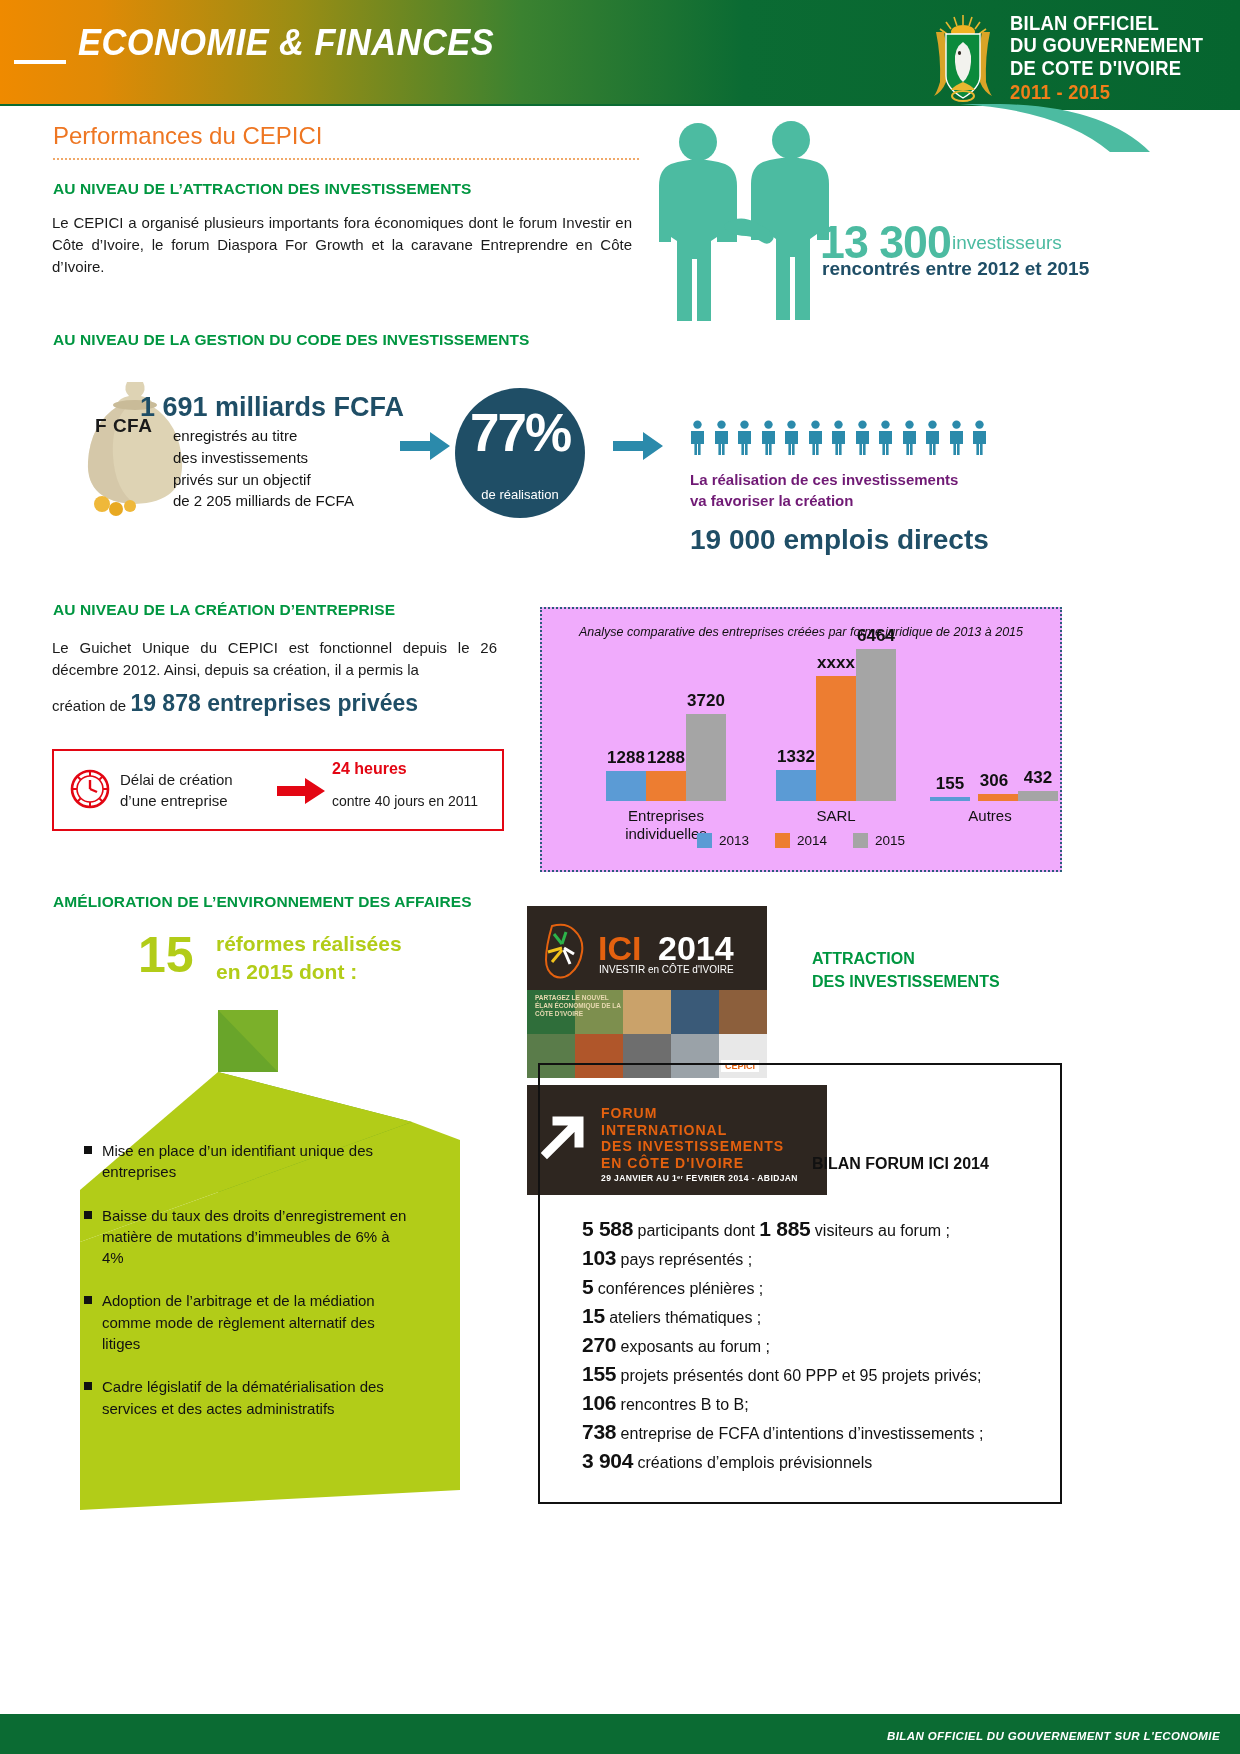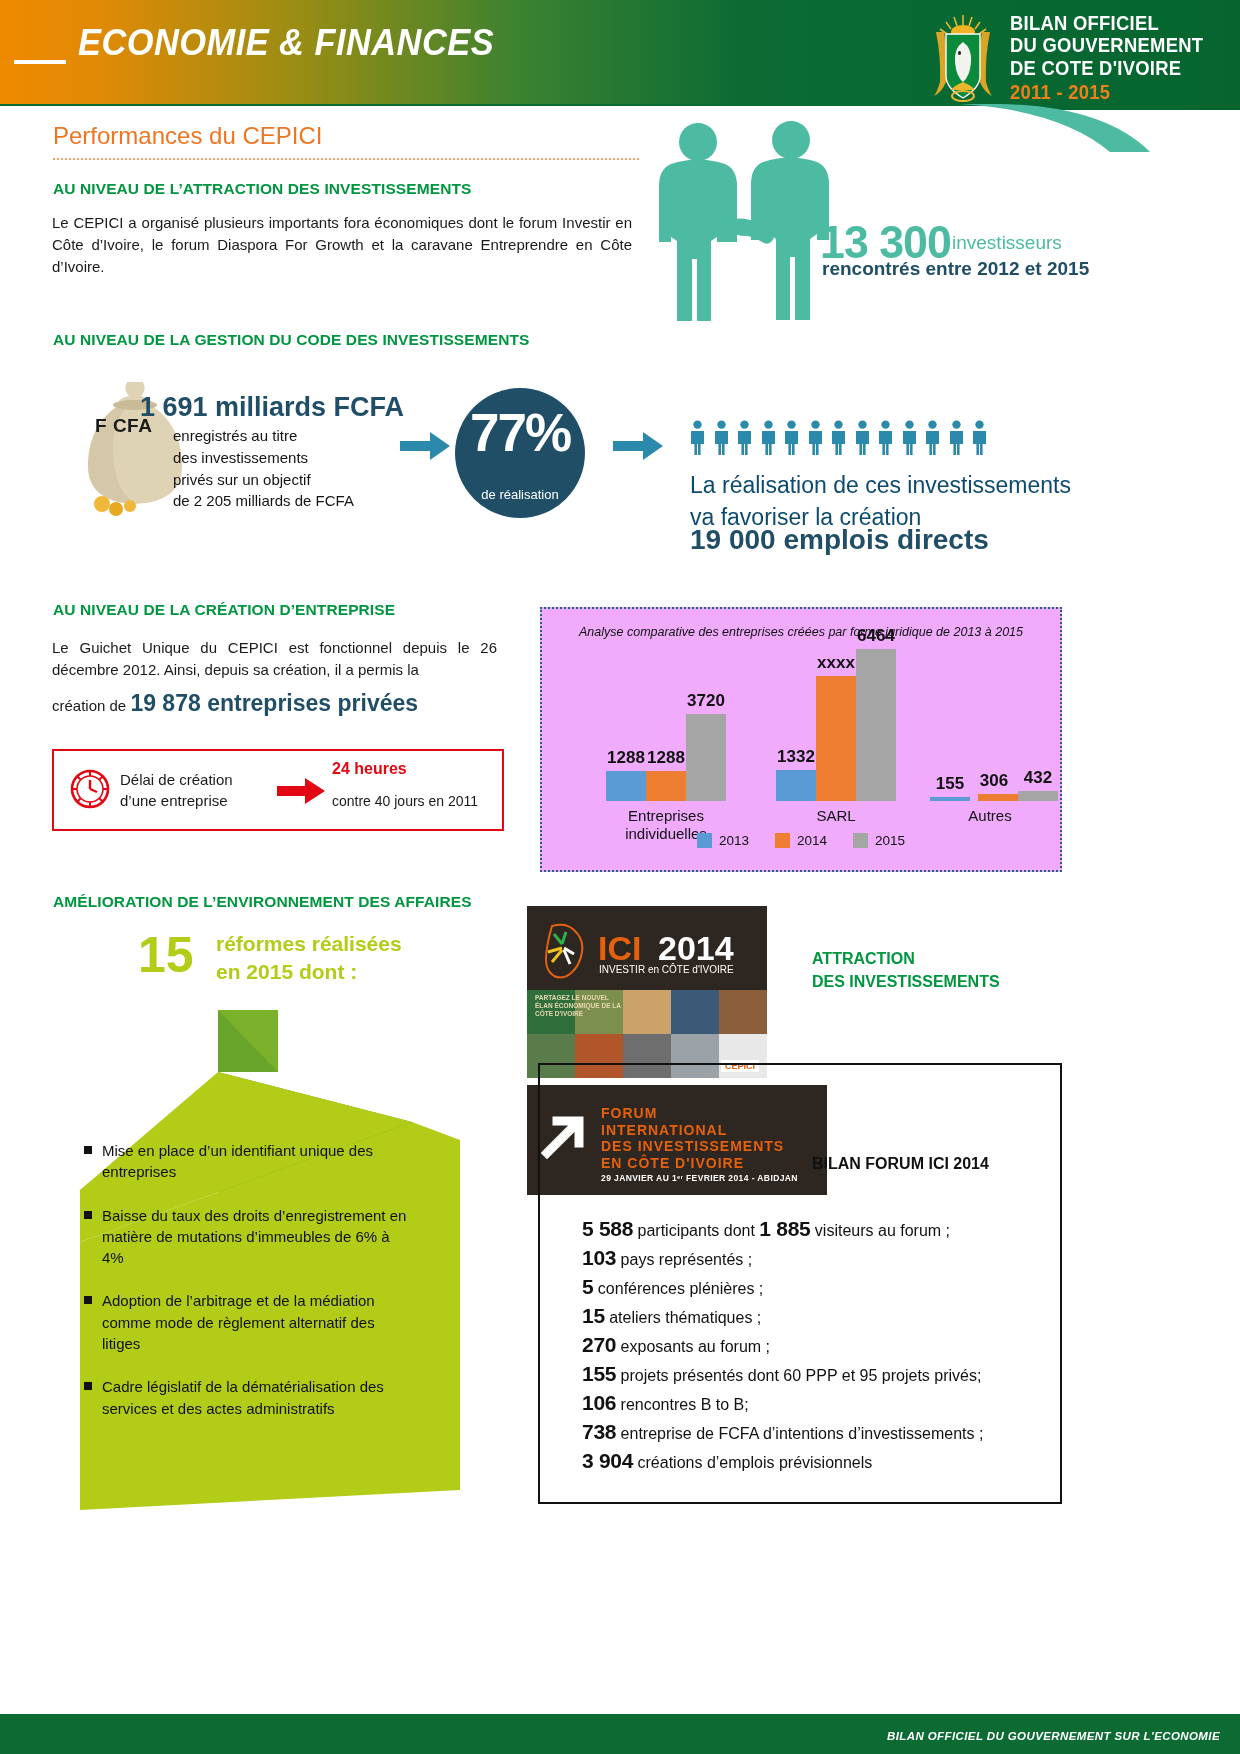--- a/index.html
+++ b/index.html
@@ -47,21 +47,21 @@
   .t-1691sub{position:absolute;left:173px;top:425px;font-size:15px;color:#141414;line-height:1.45;}
 
   .arrow1{position:absolute;left:400px;top:432px;}
   .arrow2{position:absolute;left:613px;top:432px;}
 
   .circle77{position:absolute;left:455px;top:388px;width:130px;height:130px;border-radius:50%;background:#1f4e66;}
   .circle77 .num{position:absolute;left:0;right:0;top:14px;text-align:center;font-size:53px;font-weight:bold;color:#fff;letter-spacing:-2px;}
   .circle77 .sub{position:absolute;left:0;right:0;bottom:16px;text-align:center;font-size:13px;color:#fff;}
 
   .people-row{position:absolute;left:688px;top:420px;display:flex;gap:4.5px;}
-  .txt-real{position:absolute;left:690px;top:470px;font-size:23px;font-weight:normal;color:#0c4a6e;line-height:1.38;}
+  .txt-real{position:absolute;left:690px;top:470px;font-size:15px;font-weight:bold;color:#701a75;line-height:1.38;}
   .txt-19000{position:absolute;left:690px;top:524px;font-size:28px;font-weight:bold;color:#1f4e66;}
 
   
   .h-crea{position:absolute;left:53px;top:601px;}
   .p-crea{position:absolute;left:52px;top:637px;width:445px;}
   .t-19878{position:absolute;left:52px;top:690px;font-size:15px;color:#1a1a1a;}
   .t-19878 b{font-size:23px;color:#1f4e66;}
 
   .delai-box{position:absolute;left:52px;top:749px;width:448px;height:78px;border:2px solid #e30613;}
   .clock{position:absolute;left:68px;top:767px;width:44px;height:44px;}

